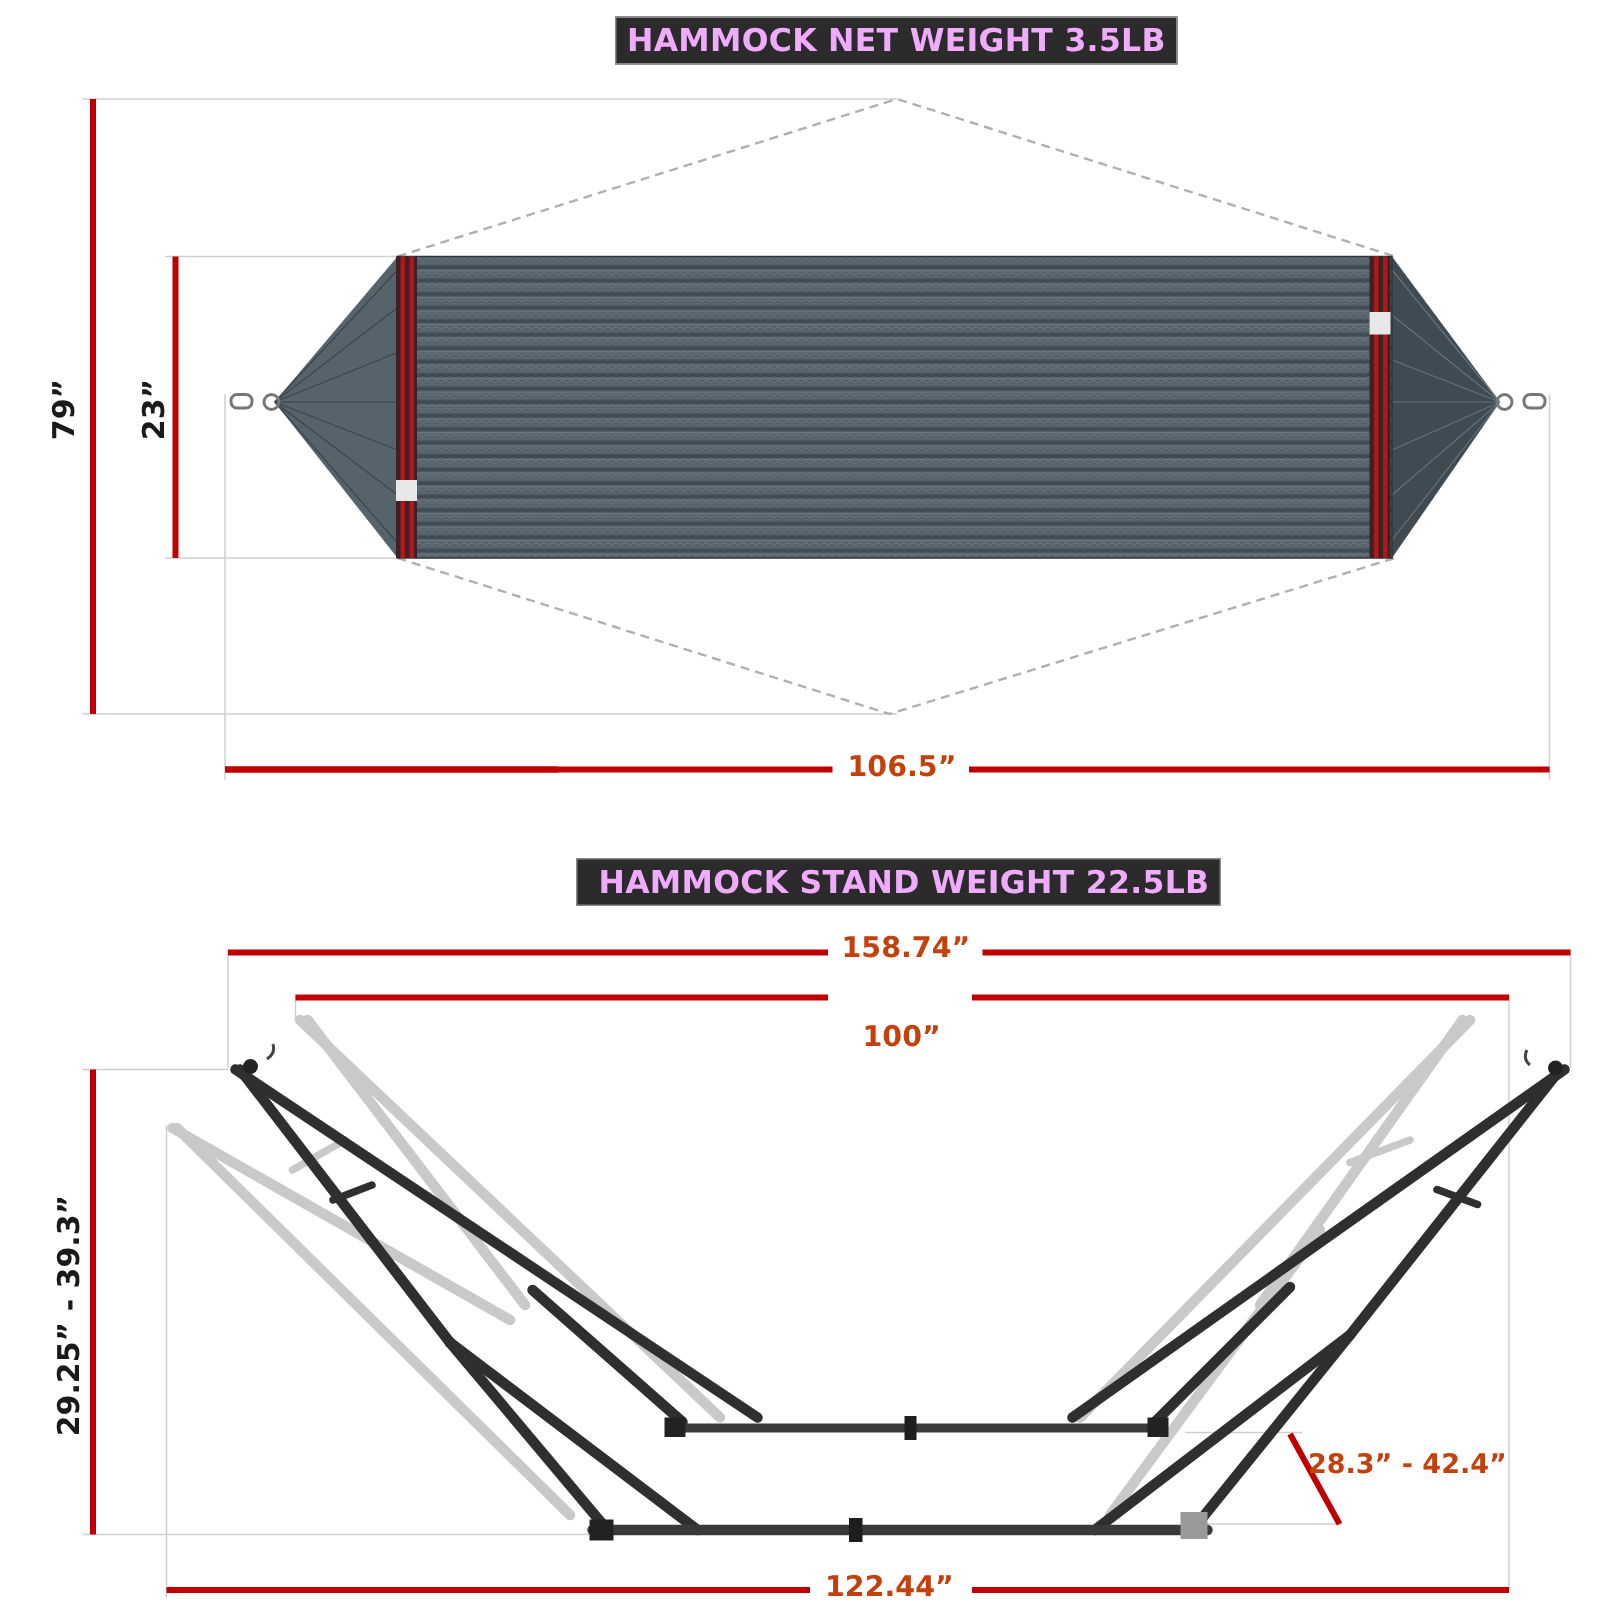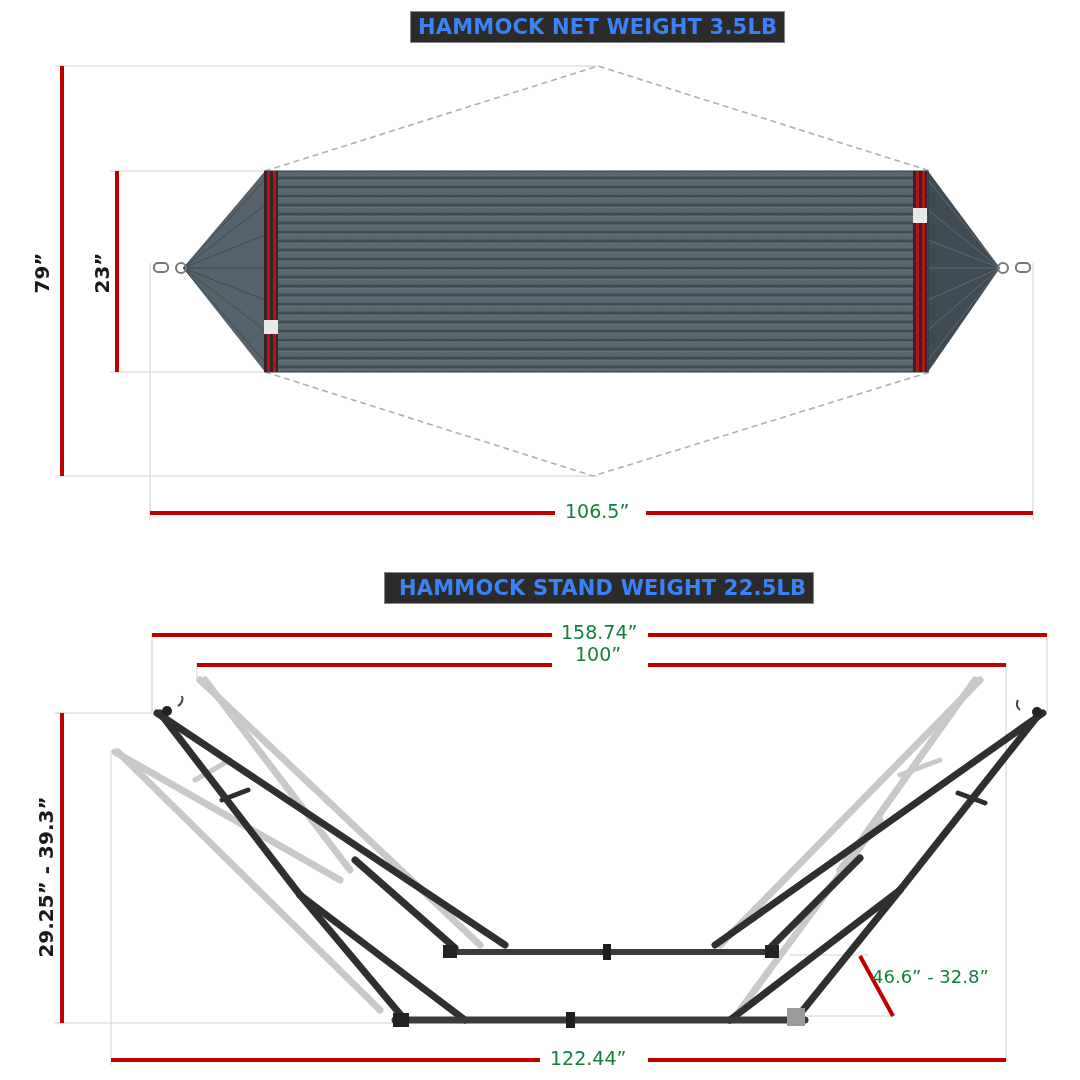--- a/index.html
+++ b/index.html
@@ -1,25 +1,25 @@
 <!DOCTYPE html>
 <html><head>
 <meta charset="utf-8">
 <style>
   html, body { margin: 0; padding: 0; background: #ffffff; }
   body { width: 1080px; height: 1080px; position: relative; overflow: hidden;
          font-family: "DejaVu Sans", "Liberation Sans", sans-serif; }
   .title-badge {
-    position: absolute; background: #2b2b2b; color: #3b82f6;
+    position: absolute; background: #2b2b2b; color: #f0abfc;
     font-weight: bold; font-size: 21px; letter-spacing: 0.2px;
     padding: 3px 7px; line-height: 24px; white-space: nowrap;
     border: 1px solid #888;
   }
   .dim-label {
-    position: absolute; color: #15803d; font-weight: normal; font-size: 19px;
+    position: absolute; color: #c2410c; font-weight: bold; font-size: 19px;
     background: #ffffff; padding: 0 8px; white-space: nowrap; line-height: 22px;
   }
   .dim-label-v {
     position: absolute; color: #1a1a1a; font-weight: bold; font-size: 20px;
     white-space: nowrap; transform: rotate(-90deg); transform-origin: center center;
     line-height: 22px;
   }
   svg { position: absolute; left: 0; top: 0; }
 </style>
 </head>
@@ -175,16 +175,16 @@
 
 <div class="title-badge" style="left:410px; top:11px;">HAMMOCK NET WEIGHT 3.5LB</div>
 
 <div class="dim-label-v" style="left:22px; top:262px;">79”</div>
 <div class="dim-label-v" style="left:82px; top:262px;">23”</div>
 <div class="dim-label" style="left:557px; top:500px;">106.5”</div>
 
 <div class="title-badge" style="left:384px; top:572px;padding-left:14px;">HAMMOCK STAND WEIGHT 22.5LB</div>
 
 <div class="dim-label" style="left:553px; top:621px;">158.74”</div>
-<div class="dim-label" style="left:567px; top:643px;">100”</div>
+<div class="dim-label" style="left:567px; top:680px;">100”</div>
 <div class="dim-label-v" style="left:-35px; top:866px;">29.25” - 39.3”</div>
 <div class="dim-label" style="left:542px; top:1047px;">122.44”</div>
-<div class="dim-label" style="left:872px; top:966px; background:transparent; padding:0; font-size:18px;">46.6” - 32.8”</div>
+<div class="dim-label" style="left:872px; top:966px; background:transparent; padding:0; font-size:18px;">28.3” - 42.4”</div>
 
 </body></html>

